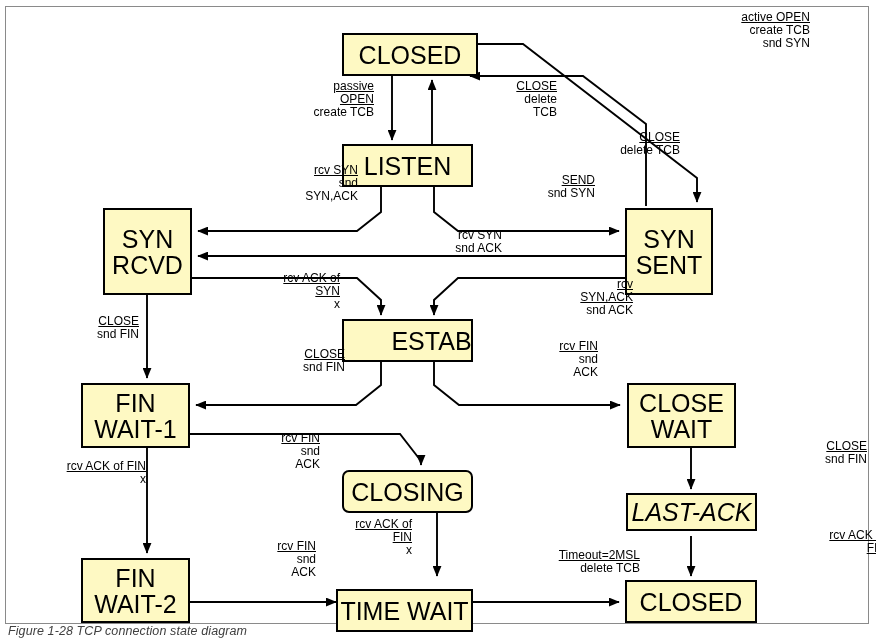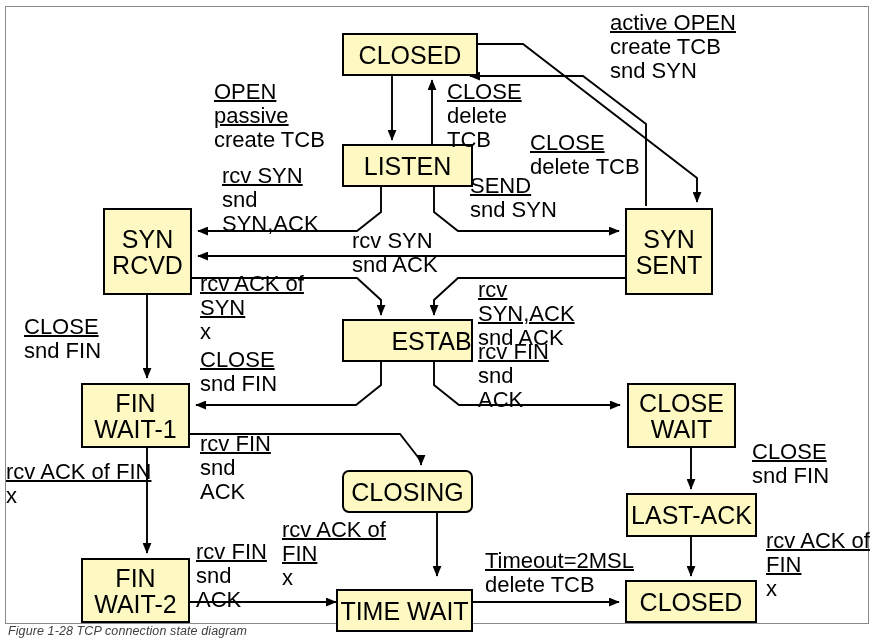--- a/index.html
+++ b/index.html
@@ -17,21 +17,21 @@
     border:1px solid #8a8a8a;background:#ffffff;box-sizing:border-box;
   }
   svg#wires{position:absolute;left:0;top:0;width:876px;height:638px;pointer-events:none;}
   .state{
     position:absolute;border:2px solid #000;background:#fef9c3;box-sizing:border-box;
     display:flex;flex-direction:column;align-items:center;justify-content:center;
     font-size:25px;line-height:1.04;letter-spacing:0px;white-space:nowrap;
   }
   .state .ln{display:block;}
   .lbl{
-    position:absolute;text-align:left;font-size:22px;line-height:1.09;
+    position:absolute;text-align:right;font-size:12px;line-height:1.09;
     white-space:nowrap;
   }
   .lbl .u{text-decoration:underline;text-underline-offset:1px;}
   .lbl .r{display:block;}
   .caption{
     position:absolute;left:8px;top:624px;font-style:italic;font-size:12.5px;
     color:#404040;white-space:nowrap;letter-spacing:0.1px;
   }
 </style>
 </head>
@@ -118,21 +118,21 @@
 
   <div class="state" style="left:627px;top:383px;width:109px;height:65px;">
     <span class="ln">CLOSE</span>
     <span class="ln">WAIT</span>
   </div>
 
   <div class="state" style="left:342px;top:470px;width:131px;height:43px;border-radius:7px;">
     <span class="ln">CLOSING</span>
   </div>
 
-  <div class="state" style="left:626px;top:493px;width:131px;height:44px;">
+  <div class="state" style="left:626px;top:493px;width:131px;height:38px;font-style:italic;">
     <span class="ln">LAST-ACK</span>
   </div>
 
   <div class="state" style="left:81px;top:558px;width:109px;height:65px;">
     <span class="ln">FIN</span>
     <span class="ln">WAIT-2</span>
   </div>
 
   <div class="state" style="left:336px;top:580px;width:137px;height:43px;margin-top:9px;">
     <span class="ln">TIME WAIT</span>
@@ -142,22 +142,22 @@
     <span class="ln">CLOSED</span>
   </div>
 
   <div class="lbl" style="left:610px;top:11px;width:200px;">
     <span class="r u">active OPEN</span>
     <span class="r">create TCB</span>
     <span class="r">snd SYN</span>
   </div>
 
   <div class="lbl" style="left:214px;top:80px;width:160px;">
+    <span class="r u">passive</span>
     <span class="r u">OPEN</span>
-    <span class="r u">passive</span>
     <span class="r">create TCB</span>
   </div>
 
   <div class="lbl" style="left:447px;top:80px;width:110px;">
     <span class="r u">CLOSE</span>
     <span class="r">delete</span>
     <span class="r">TCB</span>
   </div>
 
   <div class="lbl" style="left:530px;top:131px;width:150px;">

